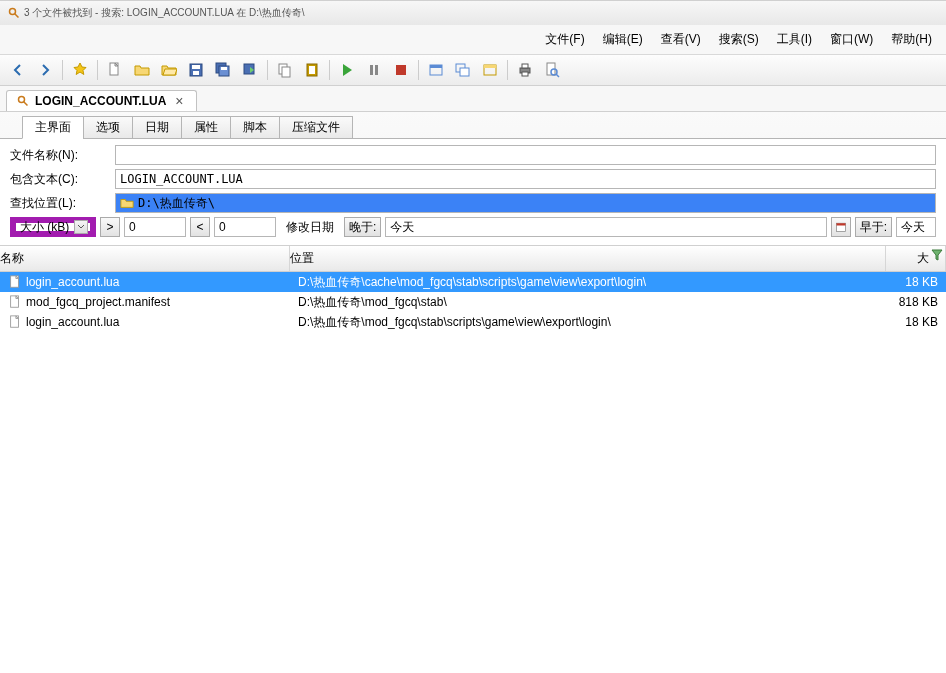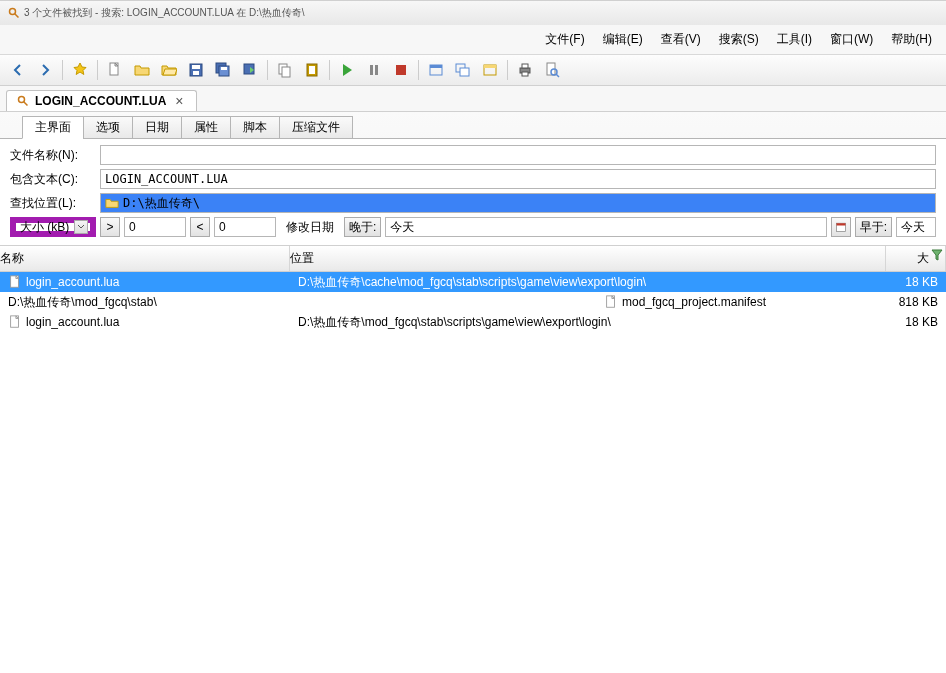--- a/index.html
+++ b/index.html
@@ -16,21 +16,21 @@
 .tabbar { background: #f7f7f7; display: flex; align-items: flex-end; padding: 4px 6px 0 6px; border-bottom: 1px solid #d0d0d0; }
 .tab { background: #fff; border: 1px solid #c2c2c2; border-bottom: none; padding: 3px 10px; border-radius: 3px 3px 0 0; display: flex; align-items: center; gap: 6px; font-size: 12px; }
 .tab .tclose { width: 14px; height: 14px; display: flex; align-items: center; justify-content: center; font-size: 14px; color: #555; cursor: pointer; }
 .tabico { width: 12px; height: 12px; }
 .searchpanel { background: linear-gradient(#fafafa, #f2f2f2); border-bottom: 1px solid #d0d0d0; }
 .subtabs { display: flex; padding: 3px 6px 0 22px; gap: 0; }
 .subtab { padding: 2px 12px; border: 1px solid #b5b5b5; background: linear-gradient(#fafafa,#e9e9e9); font-size: 12px; cursor: default; position: relative; top: 1px; }
 .subtab.active { background: #fff; border-bottom-color: #fff; }
 .subtab + .subtab { margin-left: -1px; }
 .subbody { border-top: 1px solid #b5b5b5; padding: 6px 10px 8px 10px; background: #fff; }
-.row { display: flex; align-items: center; margin-bottom: 4px; gap: 4px; }
+.row { display: flex; align-items: center; margin-bottom: 4px; gap: 19px; }
 .row label { width: 86px; font-size: 12px; }
 .row input.textfield { flex: 1; height: 20px; padding: 1px 4px; border: 1px solid #b6b6b6; font-size: 12px; font-family: "SimSun", monospace; }
 .folderfield { flex: 1; height: 20px; border: 1px solid #b6b6b6; display: flex; align-items: center; padding: 1px 4px; gap: 4px; background: #3b82f6; font-family: "SimSun", monospace; font-size: 12px; }
 .row4 { display: flex; align-items: center; gap: 4px; }
 .combo { width: 86px; height: 20px; border: 6px solid #a21caf; background: #fff; display: flex; align-items: center; padding: 0 2px 0 4px; justify-content: space-between; font-size: 12px; }
 .combo .dd { width: 14px; height: 14px; background: linear-gradient(#f5f5f5,#ddd); border: 1px solid #aaa; display: flex; align-items: center; justify-content: center; }
 .smallbtn { height: 20px; min-width: 20px; border: 1px solid #aaa; background: linear-gradient(#f9f9f9,#e2e2e2); display: flex; align-items: center; justify-content: center; padding: 0 4px; font-size: 12px; cursor: pointer; }
 .numinp { width: 62px; height: 20px; border: 1px solid #b6b6b6; padding: 1px 4px; font-size: 12px; }
 .filterlbl { padding: 0 6px; font-size: 12px; }
 .dateinp { height: 20px; border: 1px solid #b6b6b6; padding: 1px 4px; font-size: 12px; flex: 1; min-width: 0; }
@@ -280,30 +280,30 @@
                 <rect x="3" y="1" width="9" height="13" fill="#fff" stroke="#999"></rect>
                 <path d="M9 1l3 3H9z" fill="#e5e5e5" stroke="#999"></path>
               </svg>
             </span>
             <span>login_account.lua</span>
           </div>
           <div class="c c-loc">D:\热血传奇\cache\mod_fgcq\stab\scripts\game\view\export\login\</div>
           <div class="c c-size">18 KB</div>
         </div>
         <div class="rrow">
-          <div class="c c-loc">D:\热血传奇\mod_fgcq\stab\</div>
           <div class="c c-name">
             <span>
               <svg class="fileico" viewBox="0 0 16 16">
                 <rect x="3" y="1" width="9" height="13" fill="#fff" stroke="#999"></rect>
                 <path d="M9 1l3 3H9z" fill="#e5e5e5" stroke="#999"></path>
               </svg>
             </span>
             <span>mod_fgcq_project.manifest</span>
           </div>
+          <div class="c c-loc">D:\热血传奇\mod_fgcq\stab\</div>
           <div class="c c-size">818 KB</div>
         </div>
         <div class="rrow">
           <div class="c c-name">
             <span>
               <svg class="fileico" viewBox="0 0 16 16">
                 <rect x="3" y="1" width="9" height="13" fill="#fff" stroke="#999"></rect>
                 <path d="M9 1l3 3H9z" fill="#e5e5e5" stroke="#999"></path>
               </svg>
             </span>

